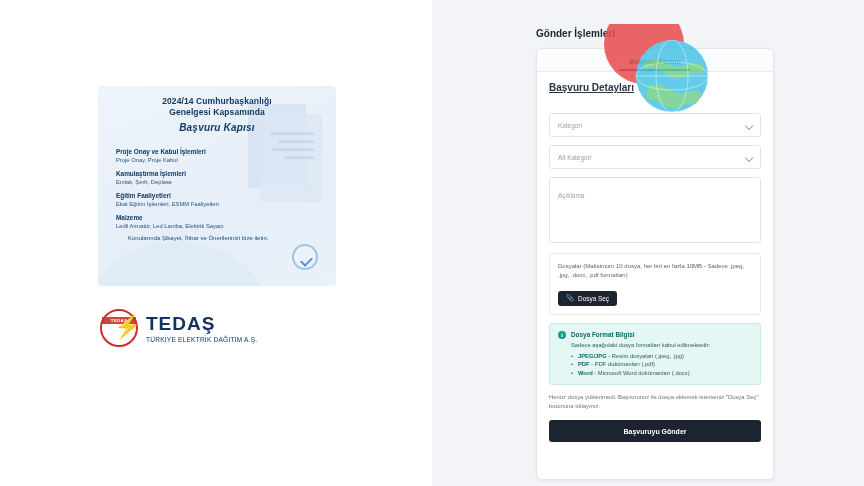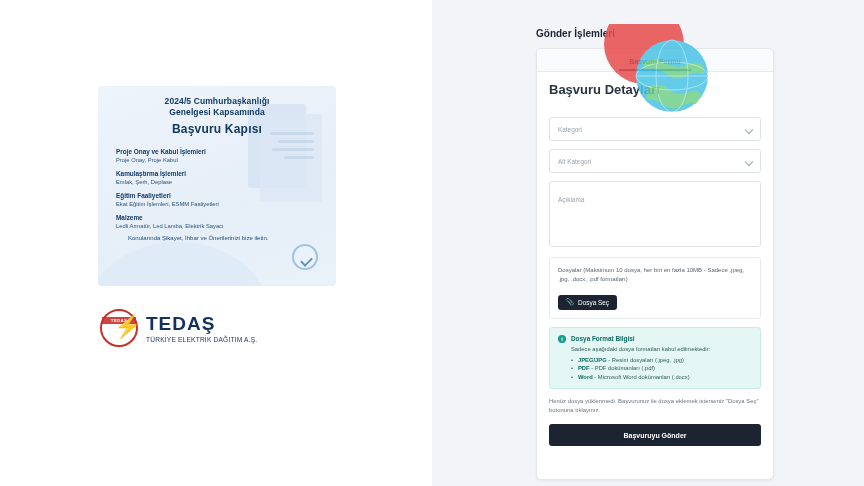--- a/index.html
+++ b/index.html
@@ -103,24 +103,25 @@
     color: #123a63;
     z-index: 3;
   }
   .poster-title .t1 {
     font-size: 8.5px;
     font-weight: bold;
     line-height: 11px;
     letter-spacing: .1px;
   }
   .poster-title .t2 {
-    font-size: 12px;
+    font-size: 10px;
     font-weight: bold;
     margin-top: 4px;
     letter-spacing: .2px;
+    font-style: italic;
   }
 
   .poster-list {
     position: absolute;
     left: 18px;
     top: 62px;
     z-index: 3;
   }
   .poster-list .grp { margin-bottom: 6px; }
   .poster-list .grp-h {
@@ -251,24 +252,25 @@
   }
   .tab {
     font-size: 7px;
     color: #2a3442;
     padding: 0 10px 4px 10px;
     border-bottom: 2px solid #1f4ea1;
     font-weight: bold;
   }
   .card-body { padding: 10px 12px 0 12px; }
   .block-label {
-    font-size: 13px;
+    font-size: 10px;
     color: #2a3442;
     font-weight: bold;
     margin-bottom: 20px;
+    text-decoration: underline;
   }
   .field {
     height: 22px;
     border: 1px solid #dfe3e8;
     border-radius: 3px;
     margin-bottom: 8px;
     display: flex;
     align-items: center;
     padding: 0 8px;
     position: relative;
@@ -412,21 +414,21 @@
     <div class="ill-doc"></div>
     <div class="ill-line" style="right:22px; top:46px; width:44px;"></div>
     <div class="ill-line" style="right:22px; top:54px; width:36px;"></div>
     <div class="ill-line" style="right:22px; top:62px; width:42px;"></div>
     <div class="ill-line" style="right:22px; top:70px; width:30px;"></div>
     <div class="ill-wave"></div>
     <div class="ill-circle"></div>
     <div class="ill-check"></div>
 
     <div class="poster-title">
-      <div class="t1">2024/5 Cumhurbaşkanlığı</div>
+      <div class="t1">2024/14 Cumhurbaşkanlığı</div>
       <div class="t1">Genelgesi Kapsamında</div>
       <div class="t2">Başvuru Kapısı</div>
     </div>
 
     <div class="poster-list">
       <div class="grp">
         <div class="grp-h">Proje Onay ve Kabul İşlemleri</div>
         <div class="grp-s">Proje Onay, Proje Kabul</div>
       </div>
       <div class="grp">

